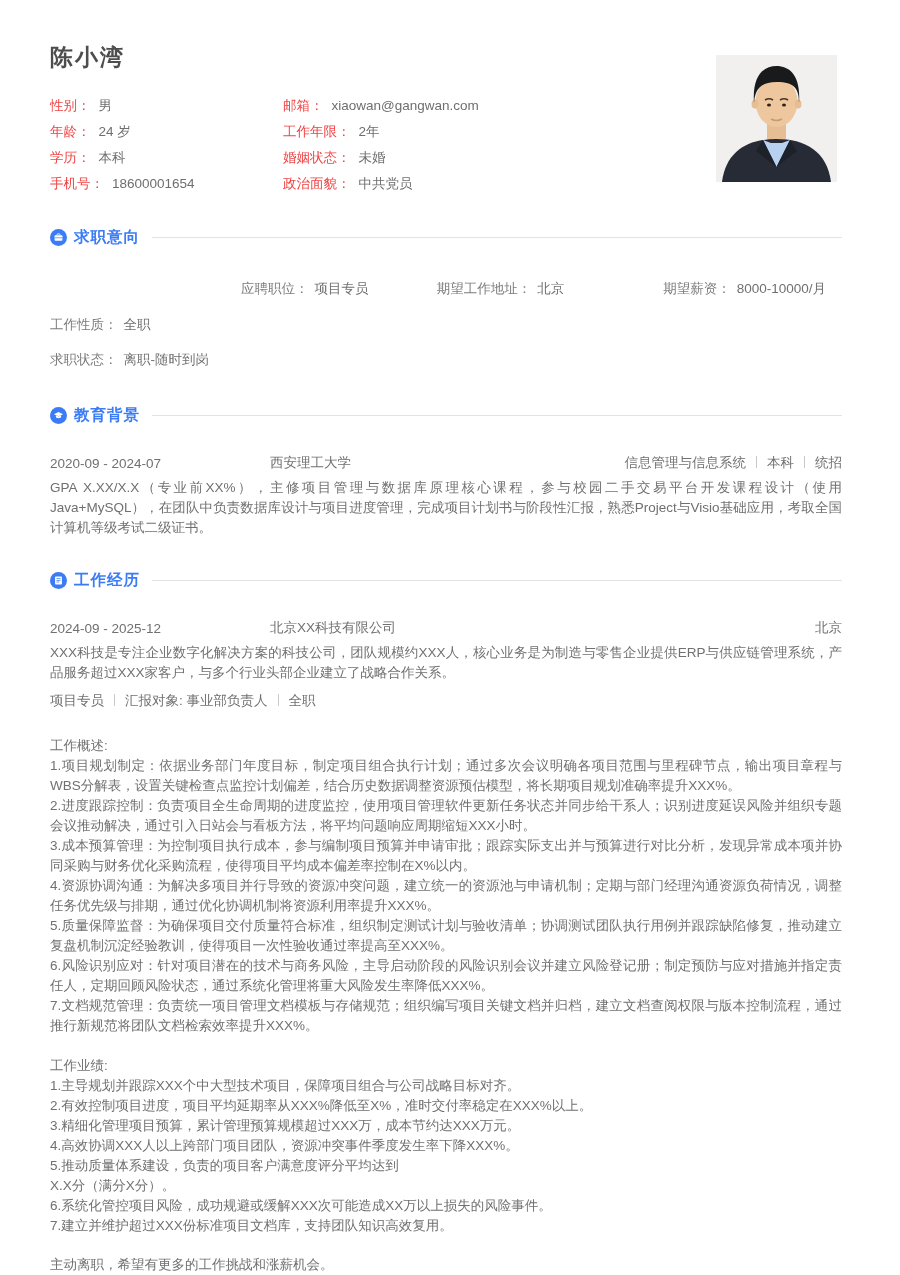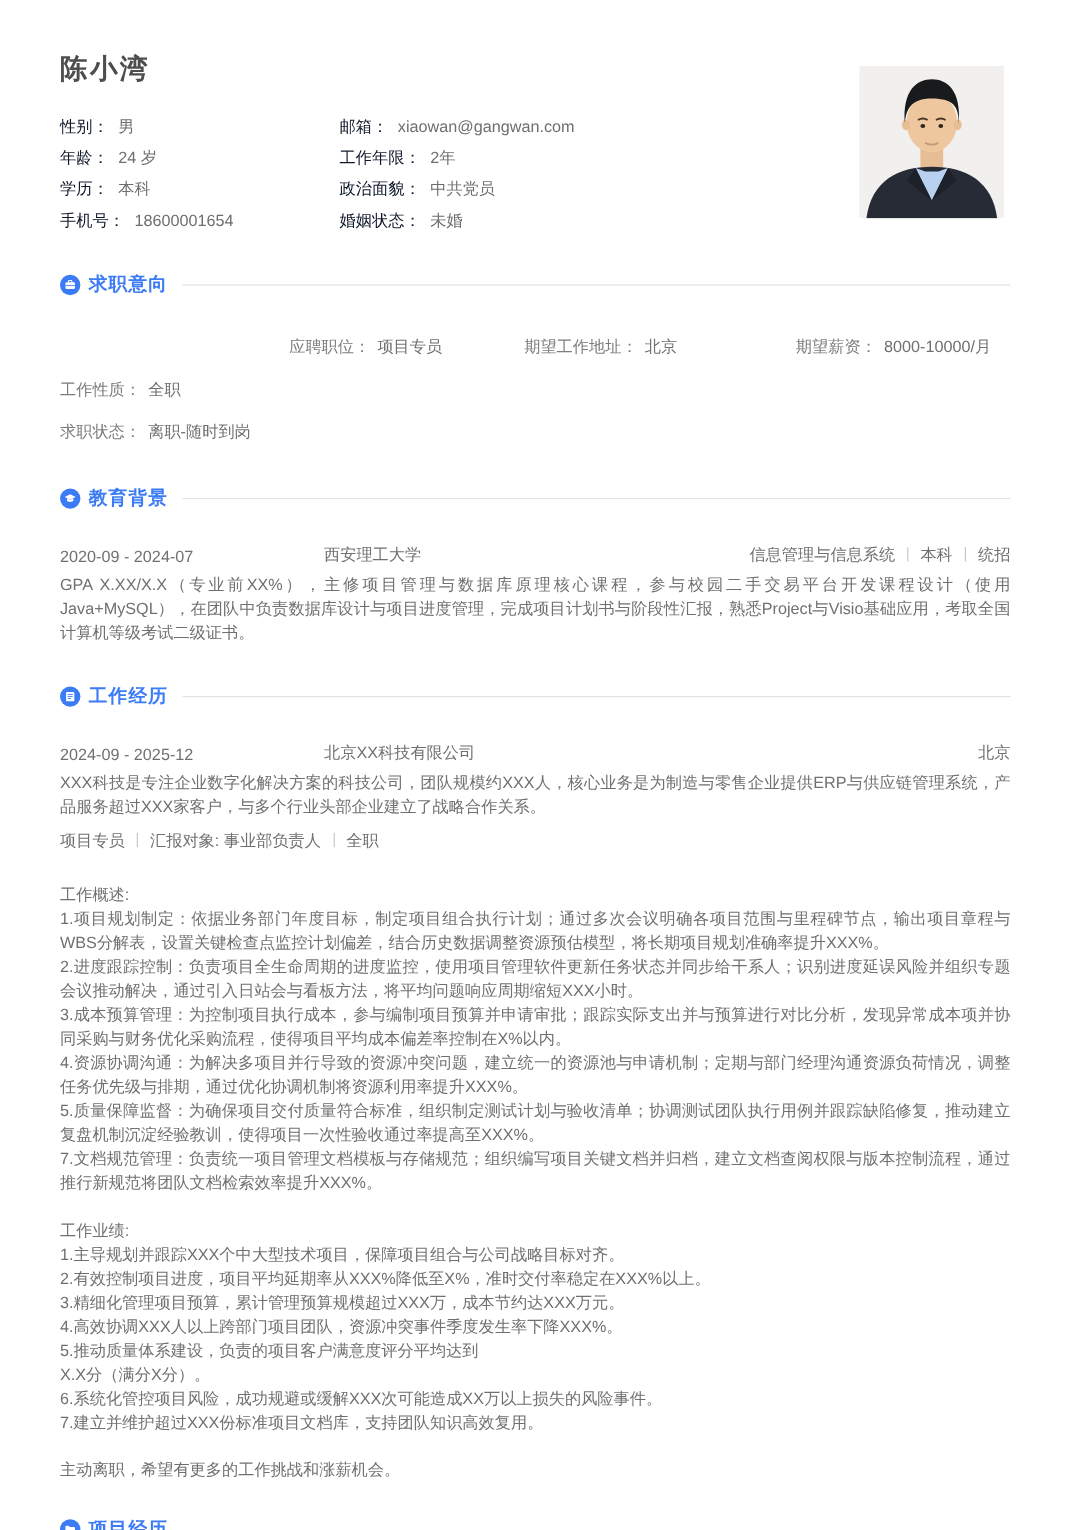--- a/index.html
+++ b/index.html
@@ -7,21 +7,21 @@
   body { font-family:"Liberation Sans","DejaVu Sans",sans-serif; color:#707070; }
   .page { position:relative; width:880px; height:1275px; padding:30px 38px 0 50px; }
 
   .name { font-size:23px; font-weight:bold; color:#4d4d4d; letter-spacing:2px; margin-top:12px; }
 
   .info-grid { display:flex; margin-top:20px; }
   .info-col { display:flex; flex-direction:column; }
   .info-col.left  { width:233px; }
   .info-col.right { width:380px; }
   .info-row { height:26px; line-height:26px; font-size:13.5px; white-space:nowrap; }
-  .info-row .lab { color:#0f172a; margin-right:8px; }
+  .info-row .lab { color:#ef4444; margin-right:8px; }
   .info-row .val { color:#6e6e6e; }
 
   .photo { position:absolute; left:716px; top:55px; width:121px; height:127px; overflow:hidden; }
 
   .sec-head { display:flex; align-items:center; }
   .sec-icon { width:17px; height:17px; border-radius:50%; background:#3B7CF6; display:flex;
               align-items:center; justify-content:center; flex:0 0 17px; }
   .sec-icon svg { width:11px; height:11px; display:block; }
   .sec-title { font-size:15.5px; font-weight:bold; color:#3B7CF6; margin-left:7px; letter-spacing:1px; white-space:nowrap; }
   .sec-line { flex:1; height:1px; background:#e3e3e3; margin-left:12px; }
@@ -78,24 +78,24 @@
       </div>
     </div>
     <div class="info-col right">
       <div class="info-row">
         <span class="lab">邮箱：</span><span class="val">xiaowan@gangwan.com</span>
       </div>
       <div class="info-row">
         <span class="lab">工作年限：</span><span class="val">2年</span>
       </div>
       <div class="info-row">
+        <span class="lab">婚姻状态：</span><span class="val">未婚</span>
+      </div>
+      <div class="info-row">
         <span class="lab">政治面貌：</span><span class="val">中共党员</span>
-      </div>
-      <div class="info-row">
-        <span class="lab">婚姻状态：</span><span class="val">未婚</span>
       </div>
     </div>
   </div>
 
   <div class="photo">
     <svg viewBox="0 0 121 127" width="121" height="127">
       <rect width="121" height="127" fill="#f1f0ee"></rect>
       <rect x="51" y="62" width="19" height="28" rx="7" fill="#e6bd94"></rect>
       <path d="M6,127 C10,96 32,84 60.5,84 C89,84 111,96 115,127 Z" fill="#262b35"></path>
       <path d="M47,85 L60.5,112 L74,85 L66,88 L55,88 Z" fill="#b8d1f0"></path>
@@ -175,20 +175,21 @@
     <span>项目专员</span><span class="vsep"></span><span>汇报对象: 事业部负责人</span><span class="vsep"></span><span>全职</span>
   </div>
 
   <div class="ov-block">
     <div class="block-label">工作概述:</div>
     <div class="ov-item">1.项目规划制定：依据业务部门年度目标，制定项目组合执行计划；通过多次会议明确各项目范围与里程碑节点，输出项目章程与WBS分解表，设置关键检查点监控计划偏差，结合历史数据调整资源预估模型，将长期项目规划准确率提升XXX%。</div>
     <div class="ov-item">2.进度跟踪控制：负责项目全生命周期的进度监控，使用项目管理软件更新任务状态并同步给干系人；识别进度延误风险并组织专题会议推动解决，通过引入日站会与看板方法，将平均问题响应周期缩短XXX小时。</div>
     <div class="ov-item">3.成本预算管理：为控制项目执行成本，参与编制项目预算并申请审批；跟踪实际支出并与预算进行对比分析，发现异常成本项并协同采购与财务优化采购流程，使得项目平均成本偏差率控制在X%以内。</div>
     <div class="ov-item">4.资源协调沟通：为解决多项目并行导致的资源冲突问题，建立统一的资源池与申请机制；定期与部门经理沟通资源负荷情况，调整任务优先级与排期，通过优化协调机制将资源利用率提升XXX%。</div>
     <div class="ov-item">5.质量保障监督：为确保项目交付质量符合标准，组织制定测试计划与验收清单；协调测试团队执行用例并跟踪缺陷修复，推动建立复盘机制沉淀经验教训，使得项目一次性验收通过率提高至XXX%。</div>
+    <div class="ov-item">6.风险识别应对：针对项目潜在的技术与商务风险，主导启动阶段的风险识别会议并建立风险登记册；制定预防与应对措施并指定责任人，定期回顾风险状态，通过系统化管理将重大风险发生率降低XXX%。</div>
     <div class="ov-item">7.文档规范管理：负责统一项目管理文档模板与存储规范；组织编写项目关键文档并归档，建立文档查阅权限与版本控制流程，通过推行新规范将团队文档检索效率提升XXX%。</div>
   </div>
 
   <div class="ach-block">
     <div class="block-label">工作业绩:</div>
     <div class="ach-item">1.主导规划并跟踪XXX个中大型技术项目，保障项目组合与公司战略目标对齐。</div>
     <div class="ach-item">2.有效控制项目进度，项目平均延期率从XXX%降低至X%，准时交付率稳定在XXX%以上。</div>
     <div class="ach-item">3.精细化管理项目预算，累计管理预算规模超过XXX万，成本节约达XXX万元。</div>
     <div class="ach-item">4.高效协调XXX人以上跨部门项目团队，资源冲突事件季度发生率下降XXX%。</div>
     <div class="ach-item">5.推动质量体系建设，负责的项目客户满意度评分平均达到</div>

